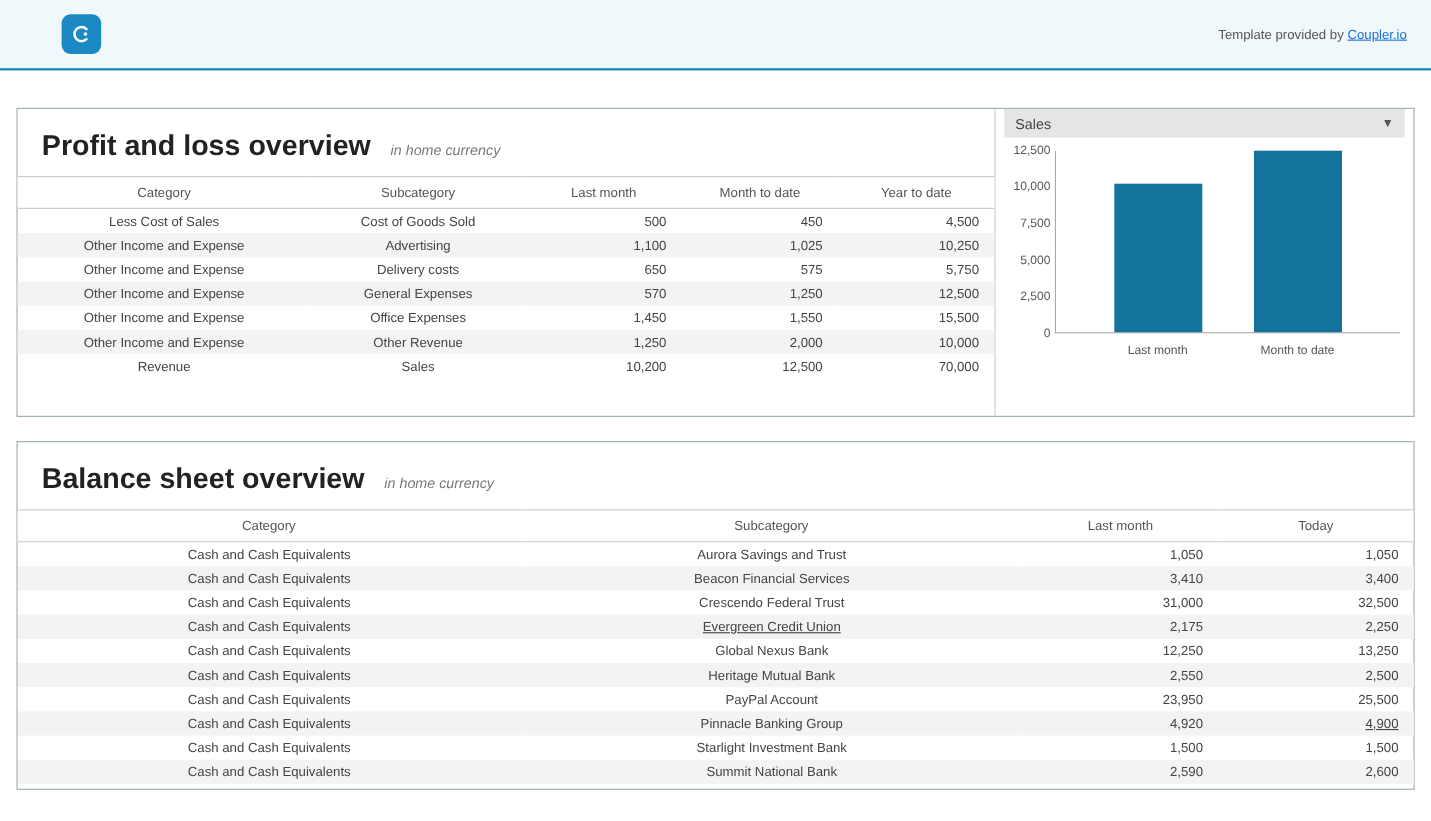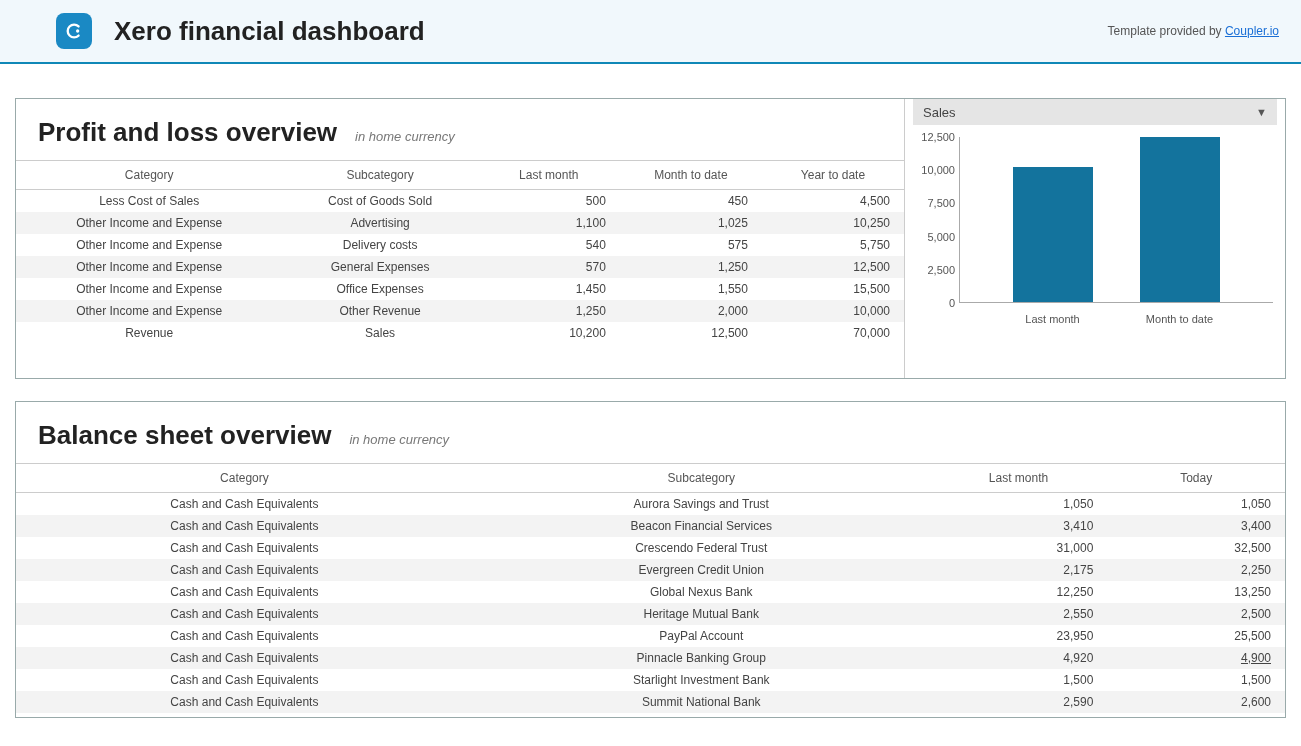--- a/index.html
+++ b/index.html
@@ -72,21 +72,20 @@
 <body>
 
 <div class="header">
   <div class="header-left">
     <div class="logo">
       <svg viewBox="0 0 24 24" fill="none" stroke="#fff" stroke-width="2.5" stroke-linecap="round">
         <path d="M17 7 A7 7 0 1 0 17 17"></path>
         <circle cx="16" cy="12" r="1.8" fill="#fff" stroke="none"></circle>
       </svg>
     </div>
-    <div class="page-title">Xero financial dashboard</div>
   </div>
   <div class="header-right">
     <span>Template provided by </span><a href="#">Coupler.io</a>
   </div>
 </div>
 
 <div class="content">
 
   <div class="card">
     <div class="pl-wrap">
@@ -117,21 +116,21 @@
                 <tr class="odd">
                   <td class="txt">Other Income and Expense</td>
                   <td class="txt">Advertising</td>
                   <td class="num">1,100</td>
                   <td class="num">1,025</td>
                   <td class="num">10,250</td>
                 </tr>
                 <tr>
                   <td class="txt">Other Income and Expense</td>
                   <td class="txt">Delivery costs</td>
-                  <td class="num">540</td>
+                  <td class="num">650</td>
                   <td class="num">575</td>
                   <td class="num">5,750</td>
                 </tr>
                 <tr class="odd">
                   <td class="txt">Other Income and Expense</td>
                   <td class="txt">General Expenses</td>
                   <td class="num">570</td>
                   <td class="num">1,250</td>
                   <td class="num">12,500</td>
                 </tr>
@@ -218,21 +217,21 @@
               <td class="num" style="width: 14%;">3,400</td>
             </tr>
             <tr>
               <td class="txt" style="width: 36%;">Cash and Cash Equivalents</td>
               <td class="txt" style="width: 36%;">Crescendo Federal Trust</td>
               <td class="num" style="width: 14%;">31,000</td>
               <td class="num" style="width: 14%;">32,500</td>
             </tr>
             <tr class="odd">
               <td class="txt" style="width: 36%;">Cash and Cash Equivalents</td>
-              <td class="txt" style="width: 36%;">Evergreen Credit Union</td>
+              <td class="txt" style="width: 36%; text-decoration: underline;">Evergreen Credit Union</td>
               <td class="num" style="width: 14%;">2,175</td>
               <td class="num" style="width: 14%;">2,250</td>
             </tr>
             <tr>
               <td class="txt" style="width: 36%;">Cash and Cash Equivalents</td>
               <td class="txt" style="width: 36%;">Global Nexus Bank</td>
               <td class="num" style="width: 14%;">12,250</td>
               <td class="num" style="width: 14%;">13,250</td>
             </tr>
             <tr class="odd">

